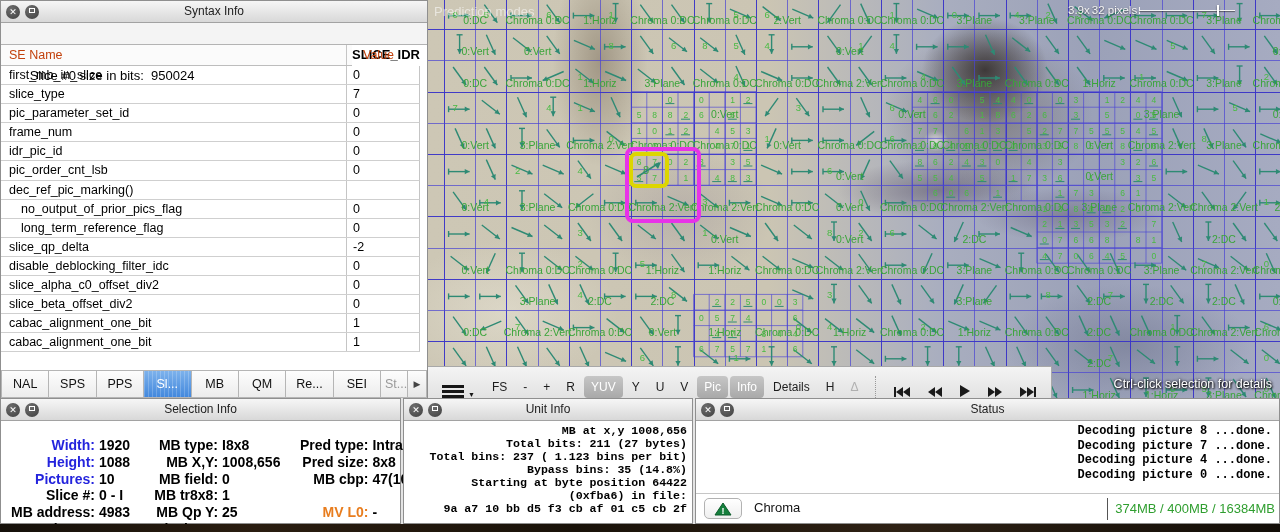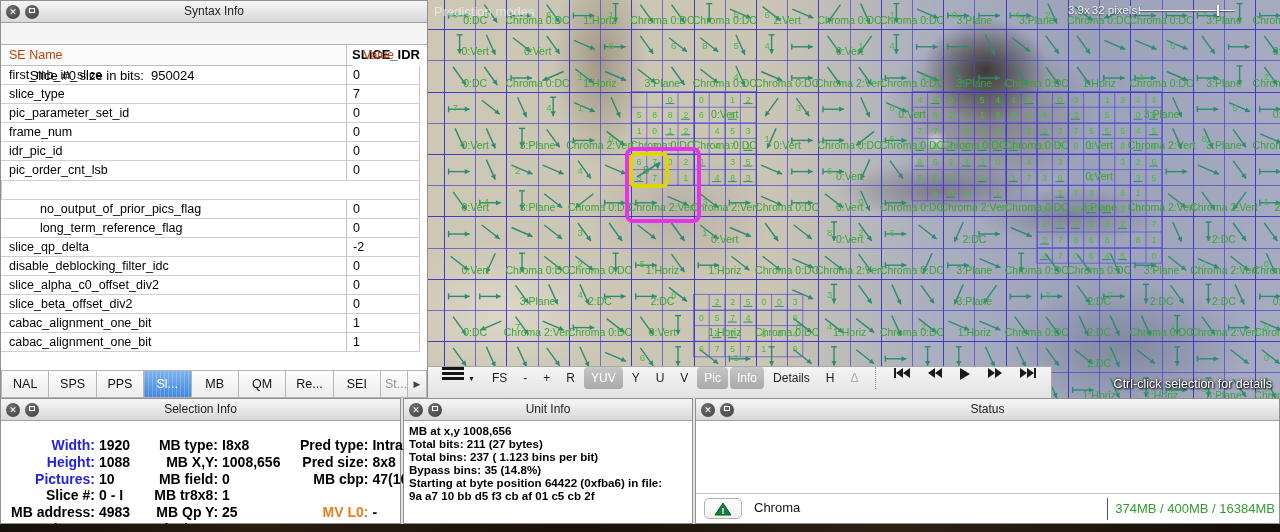--- a/index.html
+++ b/index.html
@@ -22,21 +22,21 @@
              font-size:13px;line-height:21px;padding:0 7px;white-space:pre;}
   #slice-badge{float:right;font-weight:bold;}
   #se-head{display:grid;grid-template-columns:345px 1fr;height:21px;background:#fbfbfb;
            border-bottom:1px solid #bdbdbd;font-size:12.5px;line-height:20px;color:#c2410c;}
   #se-head .c1{padding-left:8px;}
   #se-head .c2{border-left:1px solid #c5c5c5;padding-left:16px;}
   #syntax-body{width:419px;}
   .srow{display:grid;grid-template-columns:345px 66px;height:19.1px;border-bottom:1px solid #cfcfcf;
         font-size:12.5px;line-height:18px;border-right:1px solid #c5c5c5;}
   .sname{padding-left:8px;color:#000000;overflow:hidden;white-space:nowrap;}
-  .sname.ind{padding-left:8px;margin-left:31px;}
+  .sname.ind{padding-left:20px;}
   .sval{border-left:1px solid #c5c5c5;padding-left:6px;}
 
   
   #tabbar{position:absolute;left:0;top:369px;width:426px;height:28px;display:flex;background:#f0f0f0;}
   .tab{flex:1 1 0;border:1px solid #b5b5b5;border-left:none;display:flex;align-items:center;justify-content:center;
        font-size:12.5px;color:#111;background:linear-gradient(#fdfdfd,#ececec);cursor:default;}
   .tab:first-child{border-left:1px solid #b5b5b5;}
   .tab.sel{background:linear-gradient(#7db2ec,#4388dd),repeating-linear-gradient(90deg,rgba(255,255,255,.2) 0 1px,transparent 1px 4px);
            background-blend-mode:overlay;color:#fff;}
   .tab.cut{flex:0 0 27px;color:#999;overflow:hidden;justify-content:flex-start;padding-left:4px;}
@@ -64,42 +64,42 @@
   #zoom-start{position:absolute;left:0;top:3px;width:1px;height:7px;background:#f4f4f4;}
   #zoom-handle{position:absolute;left:78px;top:1px;width:2px;height:11px;background:#fff;box-shadow:0 1px 2px rgba(0,0,0,.6);}
   #hint{position:absolute;right:8px;top:377px;font-size:12.5px;color:#fff;
         text-shadow:0 0 3px #000,1px 1px 2px #000;}
   #sel-magenta{position:absolute;left:197px;top:147px;width:76px;height:76px;border:4px solid #e832e8;border-radius:8px;}
   #sel-yellow{position:absolute;left:201px;top:152px;width:40px;height:36px;border:4px solid #ddd600;border-radius:7px;}
   #sel-digit{position:absolute;left:10px;top:8px;font-size:11px;color:#3aa53a;}
 
   
   #toolbar{position:absolute;left:0;top:366px;width:624px;height:32px;background:linear-gradient(#f4f4f4,#e2e2e2);
-           border-top:1px solid #a8a8a8;border-right:1px solid #a8a8a8;display:flex;align-items:flex-start;padding:0 6px;gap:2px;}
+           border-top:1px solid #a8a8a8;border-right:1px solid #a8a8a8;display:flex;align-items:flex-end;padding:0 6px;gap:2px;}
   #burger{width:22px;height:13px;margin:0 4px 0 8px;background:
           linear-gradient(#161616 0 3px,transparent 3px 5px,#161616 5px 8px,transparent 8px 10px,#161616 10px 13px);}
   #burger-caret{font-size:7px;color:#161616;margin:8px 8px 0 -2px;}
   .tbtn{font-size:12px;color:#1d1d1d;padding:4px 7px;border-radius:4px;white-space:nowrap;cursor:default;}
   .tbtn.act{background:linear-gradient(#c6c6c6,#a9a9a9);color:#fff;}
   .tbtn.dis{color:#b0b0b0;}
   #tsep{width:1px;height:22px;border-left:1px dotted #999;margin:0 8px;}
   .ticon{margin:0 7px;display:flex;align-items:center;cursor:default;}
 
   
   #selpanel{left:0;top:398px;width:401px;height:126px;}
   #unitpanel{left:403px;top:398px;width:290px;height:126px;}
   #statuspanel{left:695px;top:398px;width:585px;height:126px;}
   #selgrid{display:flex;padding:16px 2px 0 2px;font-size:14px;font-weight:bold;}
   .selcol{display:flex;flex-direction:column;}
   .selrow{display:flex;height:16.8px;line-height:16.8px;}
   .sellab{text-align:right;white-space:pre;color:#000;}
   .selval{padding-left:4px;white-space:pre;color:#000;}
   #selcol1 .sellab{width:92px;} #selcol2 .sellab{width:84px;} #selcol3 .sellab{width:88px;}
   .sellab.blue{color:#2424dd;} .sellab.orange{color:#e87d1e;} .sellab.purple{color:#8a2fd8;}
-  .mono{font-family:Liberation Sans, sans-serif;font-weight:bold;}
+  .mono{font-family:Liberation Mono, monospace;font-weight:bold;text-align:right;}
   #unitlines{padding:3px 5px;font-size:11.6px;line-height:13px;white-space:pre-wrap;color:#000;}
   #statuslines{padding:3px 7px;font-size:12px;line-height:14.5px;white-space:pre;color:#000;height:72px;}
   #statusfoot{position:absolute;left:0;bottom:0;width:100%;height:30px;border-top:1px solid #c6c6c6;background:#fff;}
   #warnbtn{position:absolute;left:8px;top:4px;width:38px;height:21px;border:1px solid #b2b2b2;border-radius:5px;
            background:linear-gradient(#fff,#efefef);display:flex;align-items:center;justify-content:center;}
   #ready{position:absolute;left:58px;top:6px;font-size:13px;color:#111;}
   #mem{position:absolute;right:4px;top:4px;height:22px;line-height:22px;border-left:1px solid #555;
        padding-left:7px;font-size:13px;color:#2f9e2f;}
 
   #deskstrip{position:absolute;left:0;top:524px;width:1280px;height:8px;
@@ -1442,20 +1442,21 @@
         </div>
         <div class="srow">
           <div class="sname">idr_pic_id</div>
           <div class="sval">0</div>
         </div>
         <div class="srow">
           <div class="sname">pic_order_cnt_lsb</div>
           <div class="sval">0</div>
         </div>
         <div class="srow">
+          <div class="sname">dec_ref_pic_marking()</div>
           <div class="sval"></div>
         </div>
         <div class="srow">
           <div class="sname ind">no_output_of_prior_pics_flag</div>
           <div class="sval">0</div>
         </div>
         <div class="srow">
           <div class="sname ind">long_term_reference_flag</div>
           <div class="sval">0</div>
         </div>
@@ -1605,20 +1606,24 @@
   </div>
 
   <div class="panel" id="statuspanel">
     <div class="phead">
       <div class="wbtns">
         <div class="wbtn">✕</div>
         <div class="wbtn"><span class="detach-glyph"></span></div>
       </div>
       <span>Status</span>
     </div>
+    <div id="statuslines" class="mono">Decoding picture 8 ...done.
+Decoding picture 7 ...done.
+Decoding picture 4 ...done.
+Decoding picture 0 ...done.</div>
     <div id="statusfoot">
       <div id="warnbtn">
         <svg width="18" height="14">
           <polygon points="9,1 17,13 1,13" fill="#157f3c" stroke="#0c5c2a"></polygon>
           <text x="9" y="11.5" text-anchor="middle" font-size="9" font-weight="bold" fill="#fff">!</text>
         </svg>
       </div>
       <div id="ready">Chroma</div>
       <div id="mem">374MB / 400MB / 16384MB</div>
     </div>

